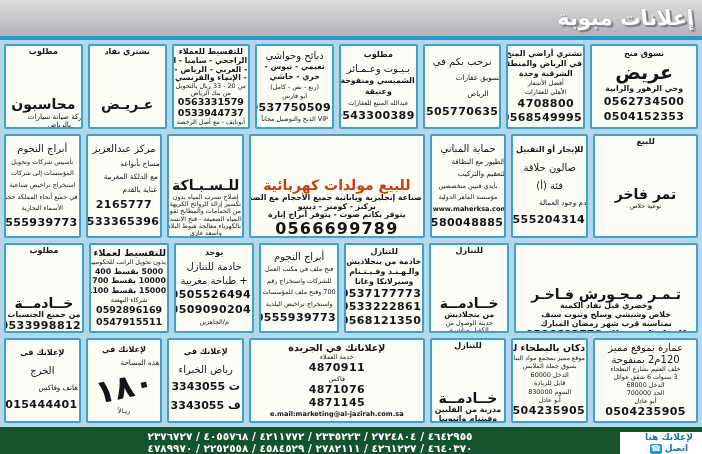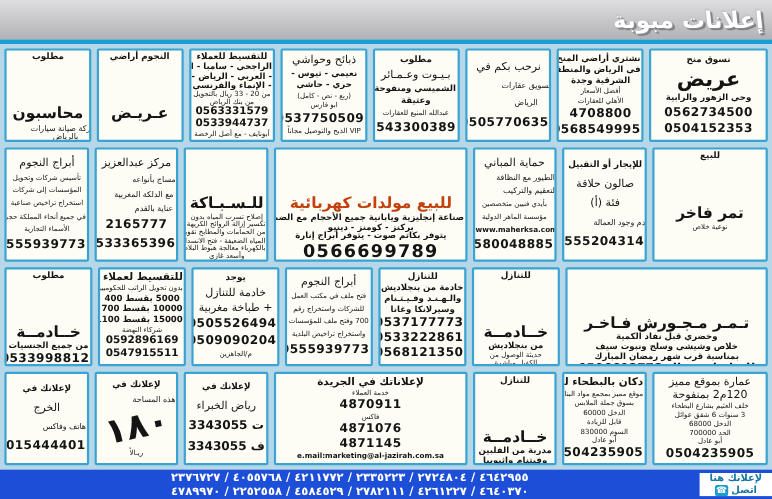--- a/index.html
+++ b/index.html
@@ -34,25 +34,25 @@
   .bb{font-size:7.8px;font-weight:bold;}
   .tiny{font-size:6.4px;}
   .ph{font-size:11px;font-weight:bold;letter-spacing:.4px;}
   .phs{font-size:9.5px;font-weight:bold;}
   .phl{font-size:16px;font-weight:bold;letter-spacing:1.2px;}
   .red{color:#c2410c;}
   .web{font-size:6.6px;direction:ltr;font-weight:bold;}
   .num{font-size:32px;font-weight:bold;line-height:1;transform:rotate(-12deg);}
 
   
-  .footer{flex:0 0 27px;background:#1d4ed8;display:flex;direction:ltr;align-items:center;margin-top:1px;}
+  .footer{flex:0 0 27px;background:#14532d;display:flex;direction:ltr;align-items:flex-end;margin-top:1px;}
   .fnums{flex:1;display:flex;flex-direction:column;justify-content:center;text-align:center;
     color:#fff;font-weight:bold;font-size:10.5px;line-height:1.15;letter-spacing:1px;}
   .fbadge{flex:0 0 66px;background:#fff;display:flex;flex-direction:column;justify-content:center;
-    align-items:center;color:#1778a8;font-weight:bold;font-size:9px;line-height:1.2;direction:rtl;}
+    align-items:center;color:#1778a8;font-weight:bold;font-size:9px;line-height:1.2;direction:rtl;padding-left:16px;}
   .fbadge .call{display:flex;align-items:center;gap:3px;}
   .phone-ic{display:inline-block;width:12px;height:10px;background:#1e9bcd;color:#fff;font-size:8px;
     line-height:10px;text-align:center;border-radius:2px;}
 </style>
 </head>
 <body>
 
 <div class="page">
 
   <div class="header">
@@ -105,21 +105,21 @@
           <div class="ln bb">الراجحي - سامبا - الأهلي</div>
           <div class="ln bb">- العربي - الرياض - البلاد</div>
           <div class="ln bb">- الإنماء والفرنسي</div>
           <div class="ln tiny">من 20 - 33 ريال بالتحويل</div>
           <div class="ln tiny">من بنك الرياض</div>
           <div class="ln phs">0563331579</div>
           <div class="ln phs">0533944737</div>
           <div class="ln tiny">أبونايف - مع أصل الرخصة</div>
         </div>
         <div class="ad">
-          <div class="ln pre">النجوم أراضي</div>
+          <div class="ln pre">نشتري نفاد</div>
           <div class="ln t1">عـريـض</div>
           <div class="ln t1">ونـمـار</div>
           <div class="ln ph">0568339695</div>
           <div class="ln ph">0594362222</div>
         </div>
         <div class="ad">
           <div class="ln pre">مطلوب</div>
           <div class="ln t1">محاسبون</div>
           <div class="ln body">لشركة صيانة سيارات</div>
           <div class="ln body">بالرياض</div>

